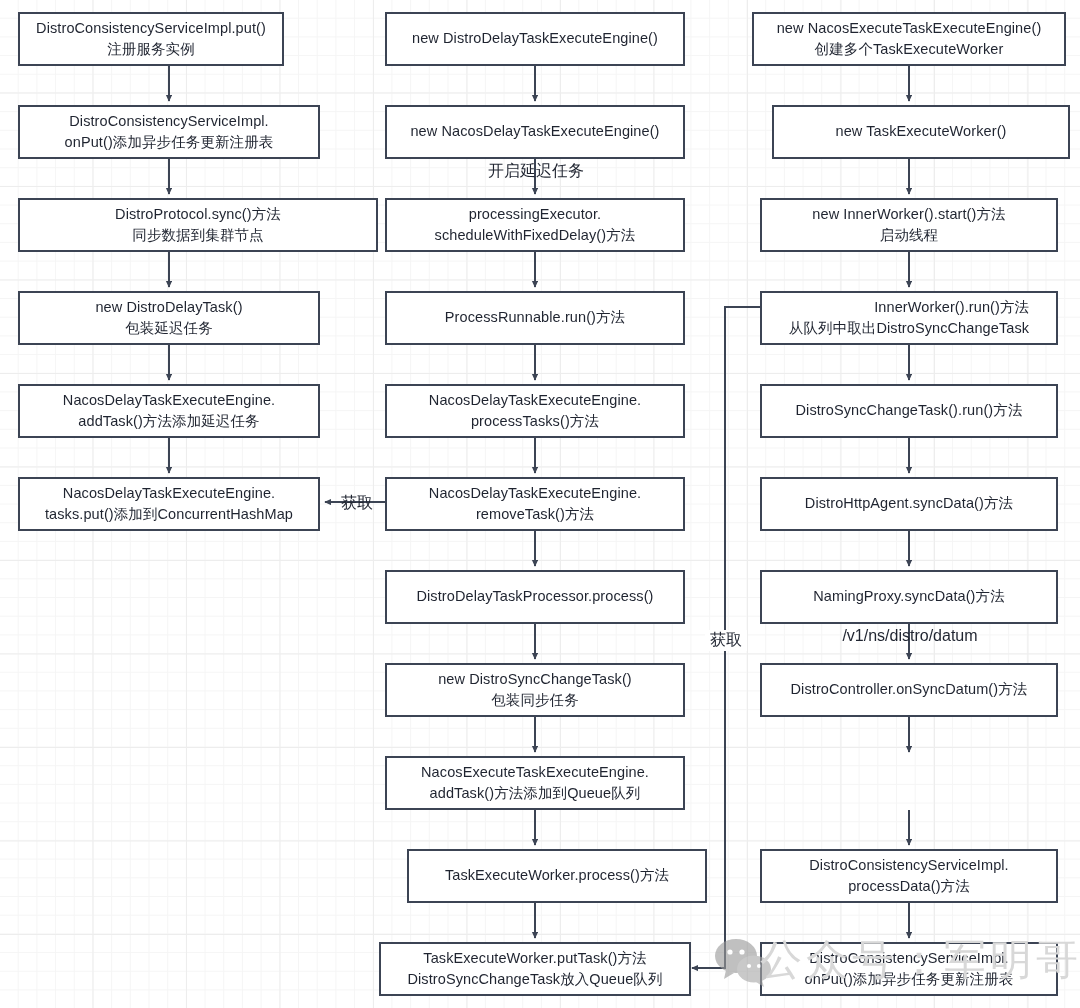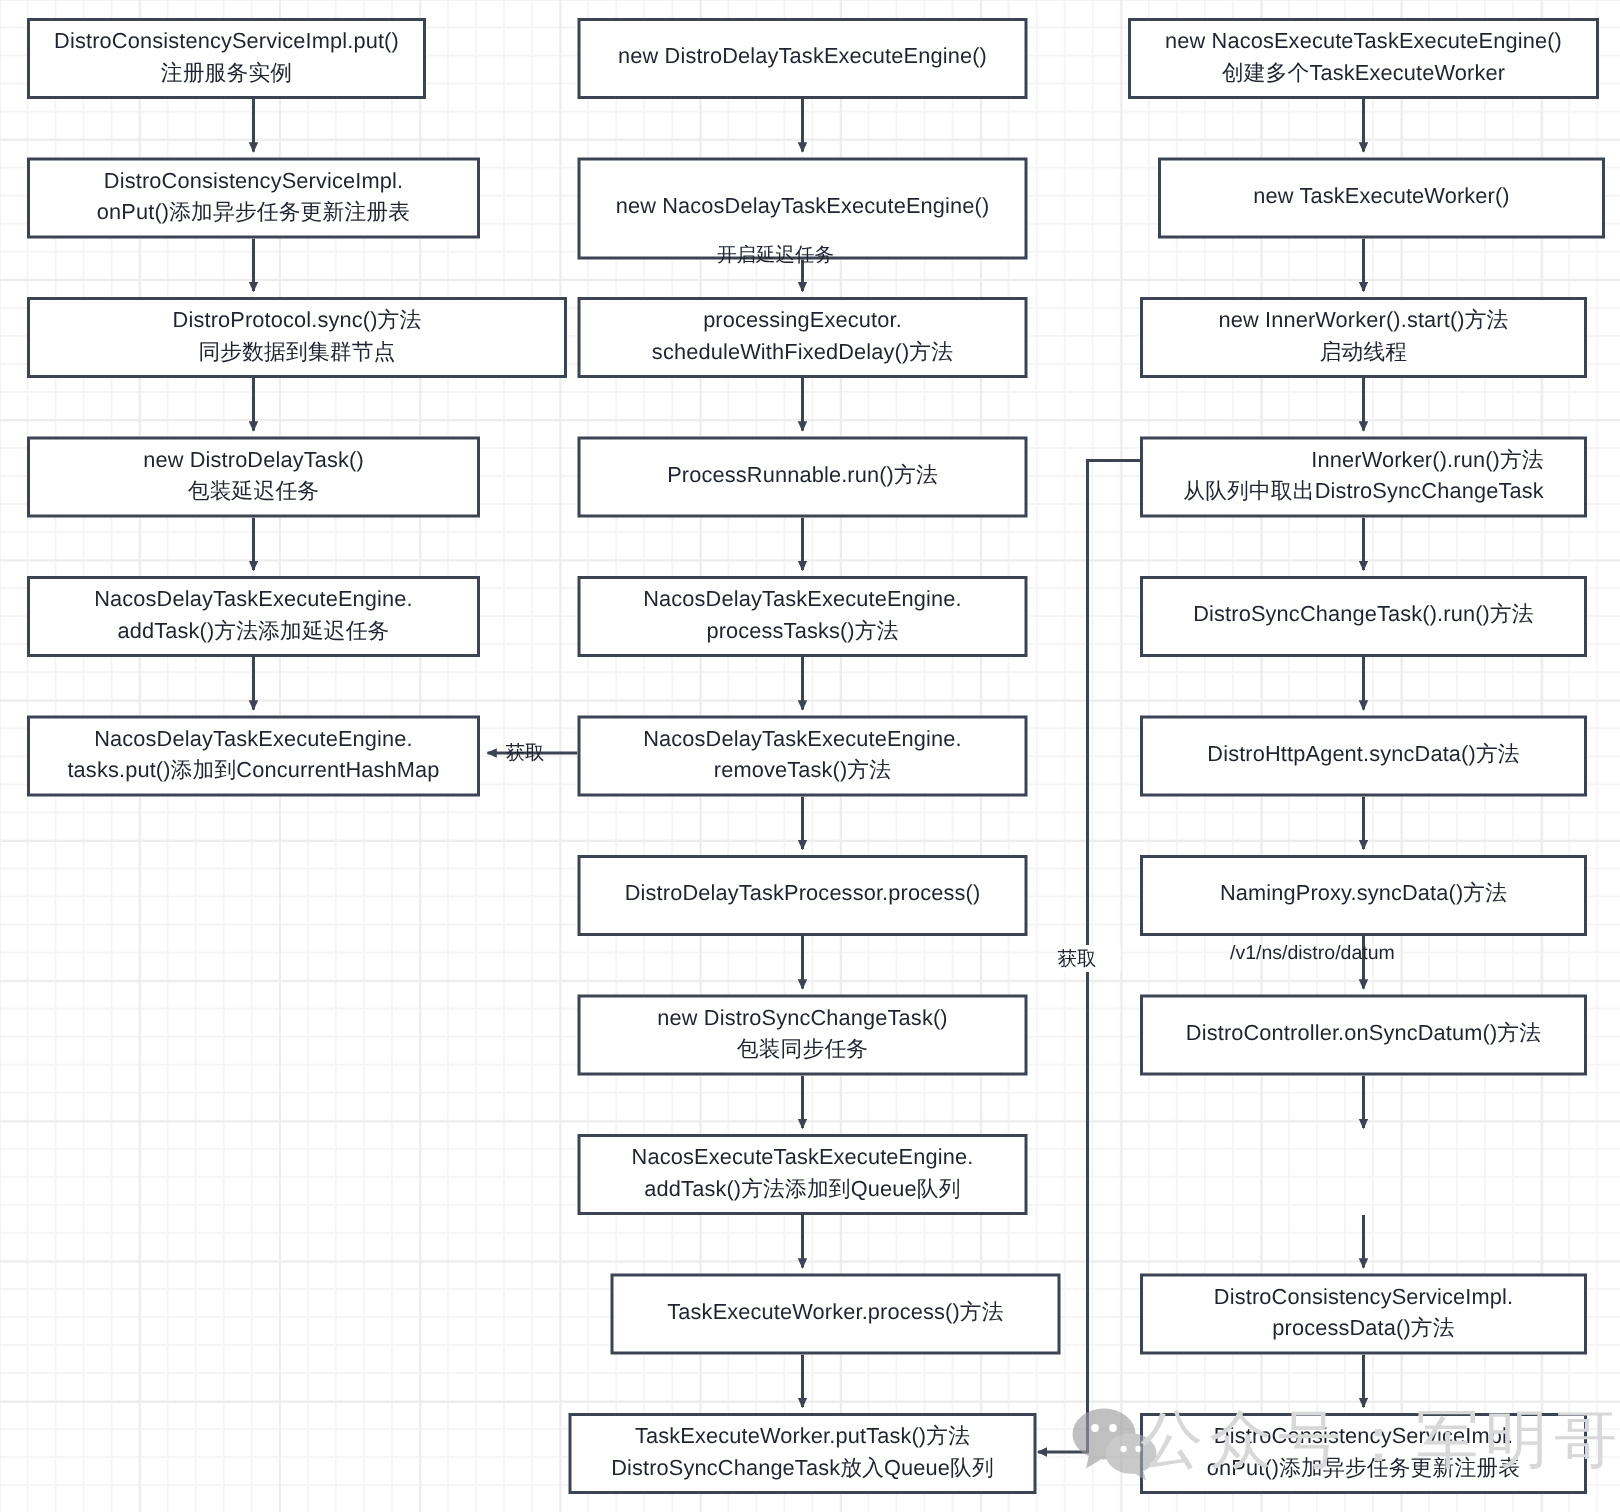--- a/index.html
+++ b/index.html
@@ -39,26 +39,26 @@
     text-align: center;
     font-size: 14.5px;
     line-height: 1.45;
     letter-spacing: 0.1px;
     white-space: pre-line;
     padding: 2px 6px;
     z-index: 3;
   }
   .edge-label {
     position: absolute;
-    font-size: 13px;
+    font-size: 16px;
     color: #1f2430;
     background: transparent;
     white-space: nowrap;
     z-index: 4;
-    text-align: left;
+    text-align: center;
   }
   svg.wires {
     position: absolute;
     left: 0;
     top: 0;
     width: 1080px;
     height: 1008px;
     z-index: 2;
     pointer-events: none;
   }
@@ -133,21 +133,21 @@
   <div class="node" style="left:18px; top:198px; width:360px; height:54px;">DistroProtocol.sync()方法
 同步数据到集群节点</div>
   <div class="node" style="left:18px; top:291px; width:302px; height:54px;">new DistroDelayTask()
 包装延迟任务</div>
   <div class="node" style="left:18px; top:384px; width:302px; height:54px;">NacosDelayTaskExecuteEngine.
 addTask()方法添加延迟任务</div>
   <div class="node" style="left:18px; top:477px; width:302px; height:54px;">NacosDelayTaskExecuteEngine.
 tasks.put()添加到ConcurrentHashMap</div>
 
   <div class="node" style="left:385px; top:12px; width:300px; height:54px;">new DistroDelayTaskExecuteEngine()</div>
-  <div class="node" style="left:385px; top:105px; width:300px; height:68px;">new NacosDelayTaskExecuteEngine()</div>
+  <div class="node" style="left:385px; top:105px; width:300px; height:54px;">new NacosDelayTaskExecuteEngine()</div>
   <div class="node" style="left:385px; top:198px; width:300px; height:54px;">processingExecutor.
 scheduleWithFixedDelay()方法</div>
   <div class="node" style="left:385px; top:291px; width:300px; height:54px;">ProcessRunnable.run()方法</div>
   <div class="node" style="left:385px; top:384px; width:300px; height:54px;">NacosDelayTaskExecuteEngine.
 processTasks()方法</div>
   <div class="node" style="left:385px; top:477px; width:300px; height:54px;">NacosDelayTaskExecuteEngine.
 removeTask()方法</div>
   <div class="node" style="left:385px; top:570px; width:300px; height:54px;">DistroDelayTaskProcessor.process()</div>
   <div class="node" style="left:385px; top:663px; width:300px; height:54px;">new DistroSyncChangeTask()
 包装同步任务</div>

